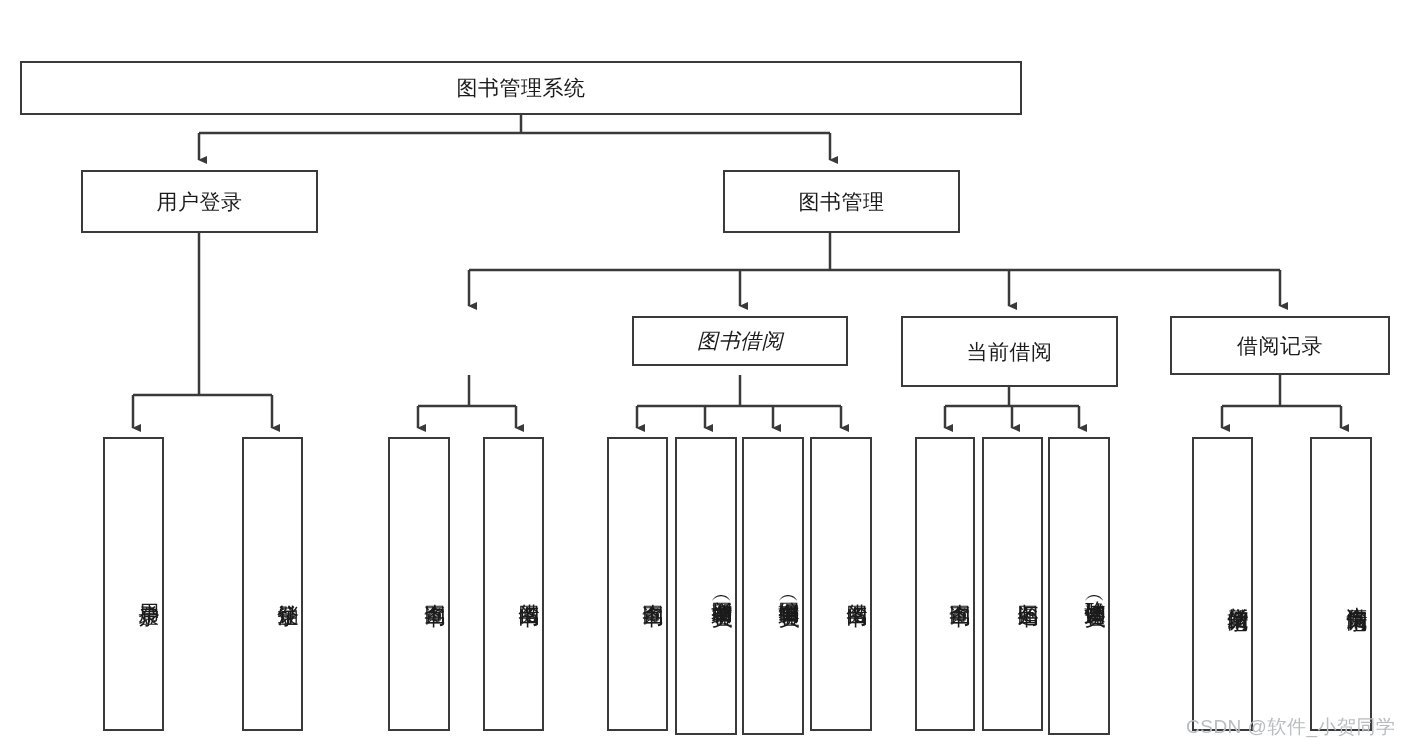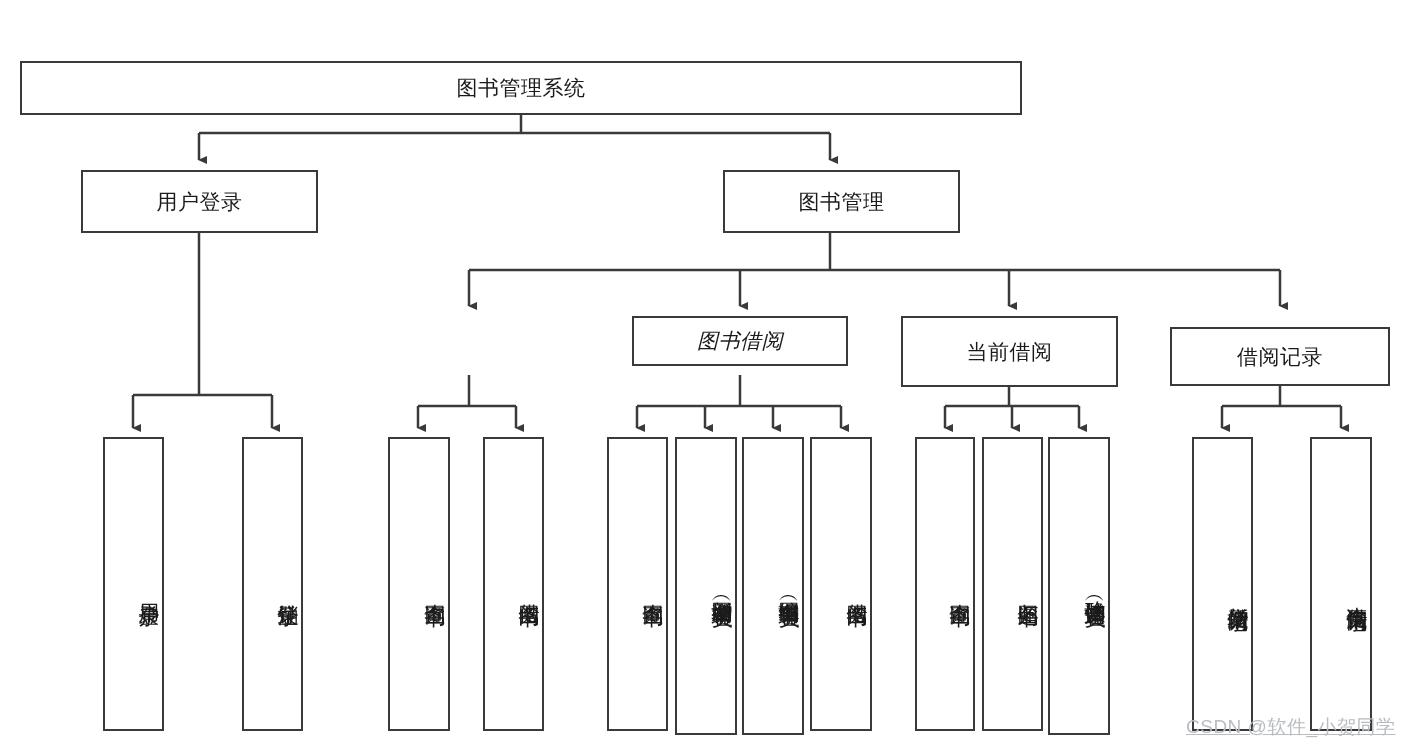--- a/index.html
+++ b/index.html
@@ -60,21 +60,20 @@
     pointer-events: none;
   }
   .watermark {
     position: absolute;
     left: 1186px;
     top: 714px;
     font-size: 19px;
     color: #b9bcc0;
     letter-spacing: 0.5px;
     white-space: nowrap;
-    text-decoration: underline;
   }
 </style>
 </head>
 <body>
 
 <div id="canvas">
 
   <svg class="edges" viewBox="0 0 1405 747">
     <defs>
       <marker id="arrow" markerWidth="9" markerHeight="9" refX="4" refY="8" orient="auto" markerUnits="userSpaceOnUse">
@@ -125,21 +124,21 @@
     </g>
   </svg>
 
   <div class="node h" style="left:20px; top:14px; width:1002px; height:54px;margin-top:47px;">图书管理系统</div>
 
   <div class="node h" style="left:81px; top:170px; width:237px; height:63px;">用户登录</div>
   <div class="node h" style="left:711px; top:170px; width:237px; height:63px;margin-left:12px;">图书管理</div>
 
   <div class="node h" style="left:632px; top:316px; width:216px; height:50px;font-style:italic;">图书借阅</div>
   <div class="node h" style="left:901px; top:316px; width:217px; height:71px;">当前借阅</div>
-  <div class="node h" style="left:1170px; top:316px; width:220px; height:59px;margin-top:11px;">借阅记录</div>
+  <div class="node h" style="left:1170px; top:316px; width:220px; height:59px;">借阅记录</div>
 
   <div class="node v" style="left:103px; top:437px; width:61px; height:294px;">
     <span class="vtext">用户登录</span>
   </div>
   <div class="node v" style="left:242px; top:437px; width:61px; height:294px;">
     <span class="vtext">注销登录</span>
   </div>
 
   <div class="node v" style="left:388px; top:437px; width:62px; height:294px;">
     <span class="vtext">查询图书</span>

